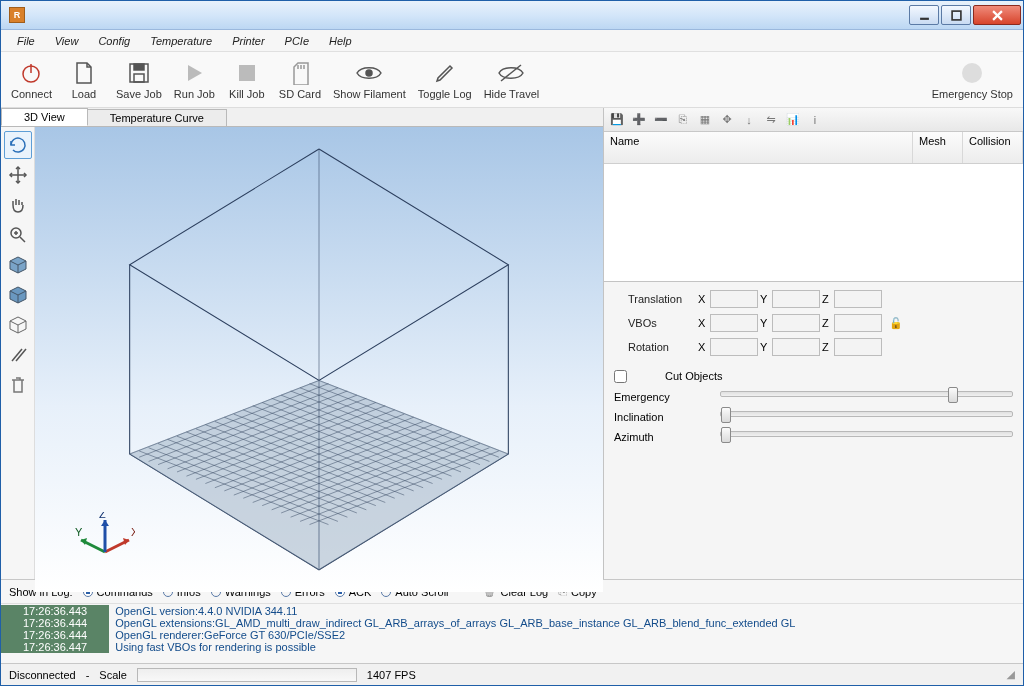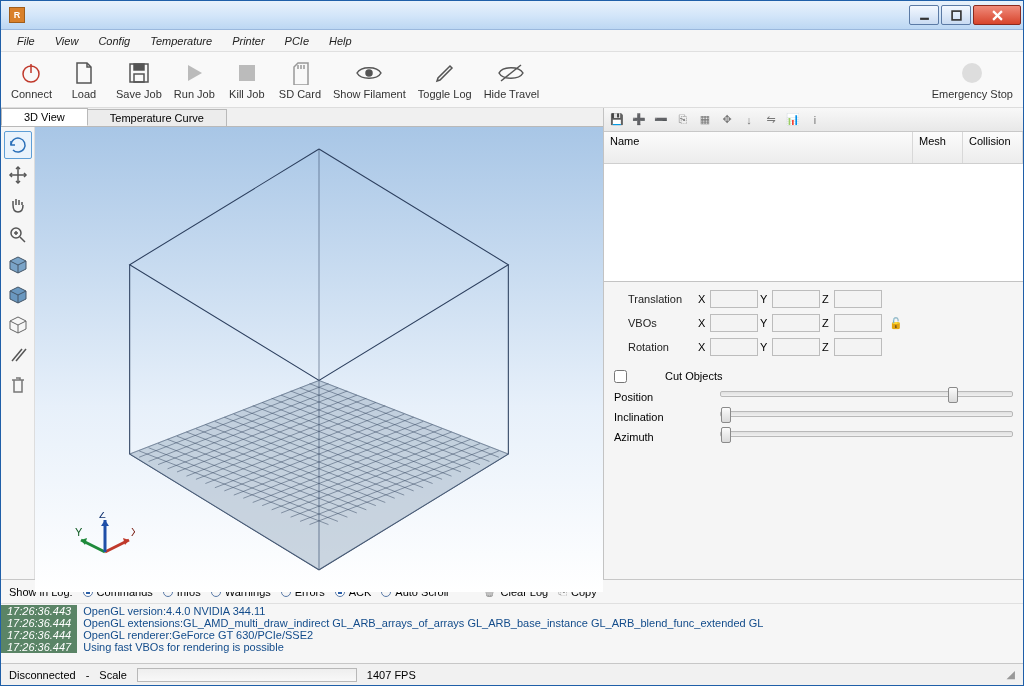--- a/index.html
+++ b/index.html
@@ -57,21 +57,21 @@
 .thumb { position:absolute; top:-5px; width:10px; height:16px; background:linear-gradient(#fbfbfb,#dadada); border:1px solid #8a8a8a; border-radius:2px; }
 
 
 .logtoolbar { height:24px; background:#f6f6f6; border-top:1px solid #c7c7c7; display:flex; align-items:center; padding:0 8px; gap:10px; }
 .logtoolbar label { display:flex; align-items:center; gap:4px; }
 .radio { width:10px;height:10px; border:1px solid #5a7aa8; border-radius:50%; display:inline-block; }
 .radio.on { background: radial-gradient(circle at 50% 50%, #2a5fa8 0 40%, #fff 41% 100%); }
 
 .logbody { height:60px; background:#f6f6f6; overflow:auto; font-family: Consolas, monospace; font-size:11px; padding:1px 0; border-top:1px solid #e0e0e0; }
 .logline { display:flex; }
-.ts { background:#5a8466; color:#fff; padding:0 6px; white-space:nowrap;font-style:italic; }
+.ts { background:#5a8466; color:#fff; padding:0 22px; white-space:nowrap; }
 .msg { color:#134c8b; padding:0 6px; white-space:nowrap; }
 
 .statusbar { height:22px; background:#f1f1f1; border-top:1px solid #c7c7c7; display:flex; align-items:center; padding:0 8px; gap:10px; }
 .progress { width:220px; height:14px; border:1px solid #b8b8b8; background:linear-gradient(#eee,#f8f8f8); }
 .grip { margin-left:auto; color:#999; }
 
 .iconsvg { stroke:#555; fill:none; stroke-width:1.5; }
 </style>
 </head>
 <body>
@@ -385,21 +385,21 @@
         <input style="">
       <div></div>
     </div>
 
     <div class="cutsection">
       <label class="cutrow">
           <input type="checkbox" style="margin-right: 6px;"> 
           <span>Cut Objects</span>
         </label>
       <div class="cutrow">
-          <div class="sl-label">Position</div>
+          <div class="sl-label">Emergency</div>
           <div class="slider">
             <div class="thumb" id="thumb-pos" style="left: 78%;"></div>
           </div>
         </div>
       <div class="cutrow">
           <div class="sl-label">Inclination</div>
           <div class="slider">
             <div class="thumb" id="thumb-inc" style="left: 0%;"></div>
           </div>
         </div>

